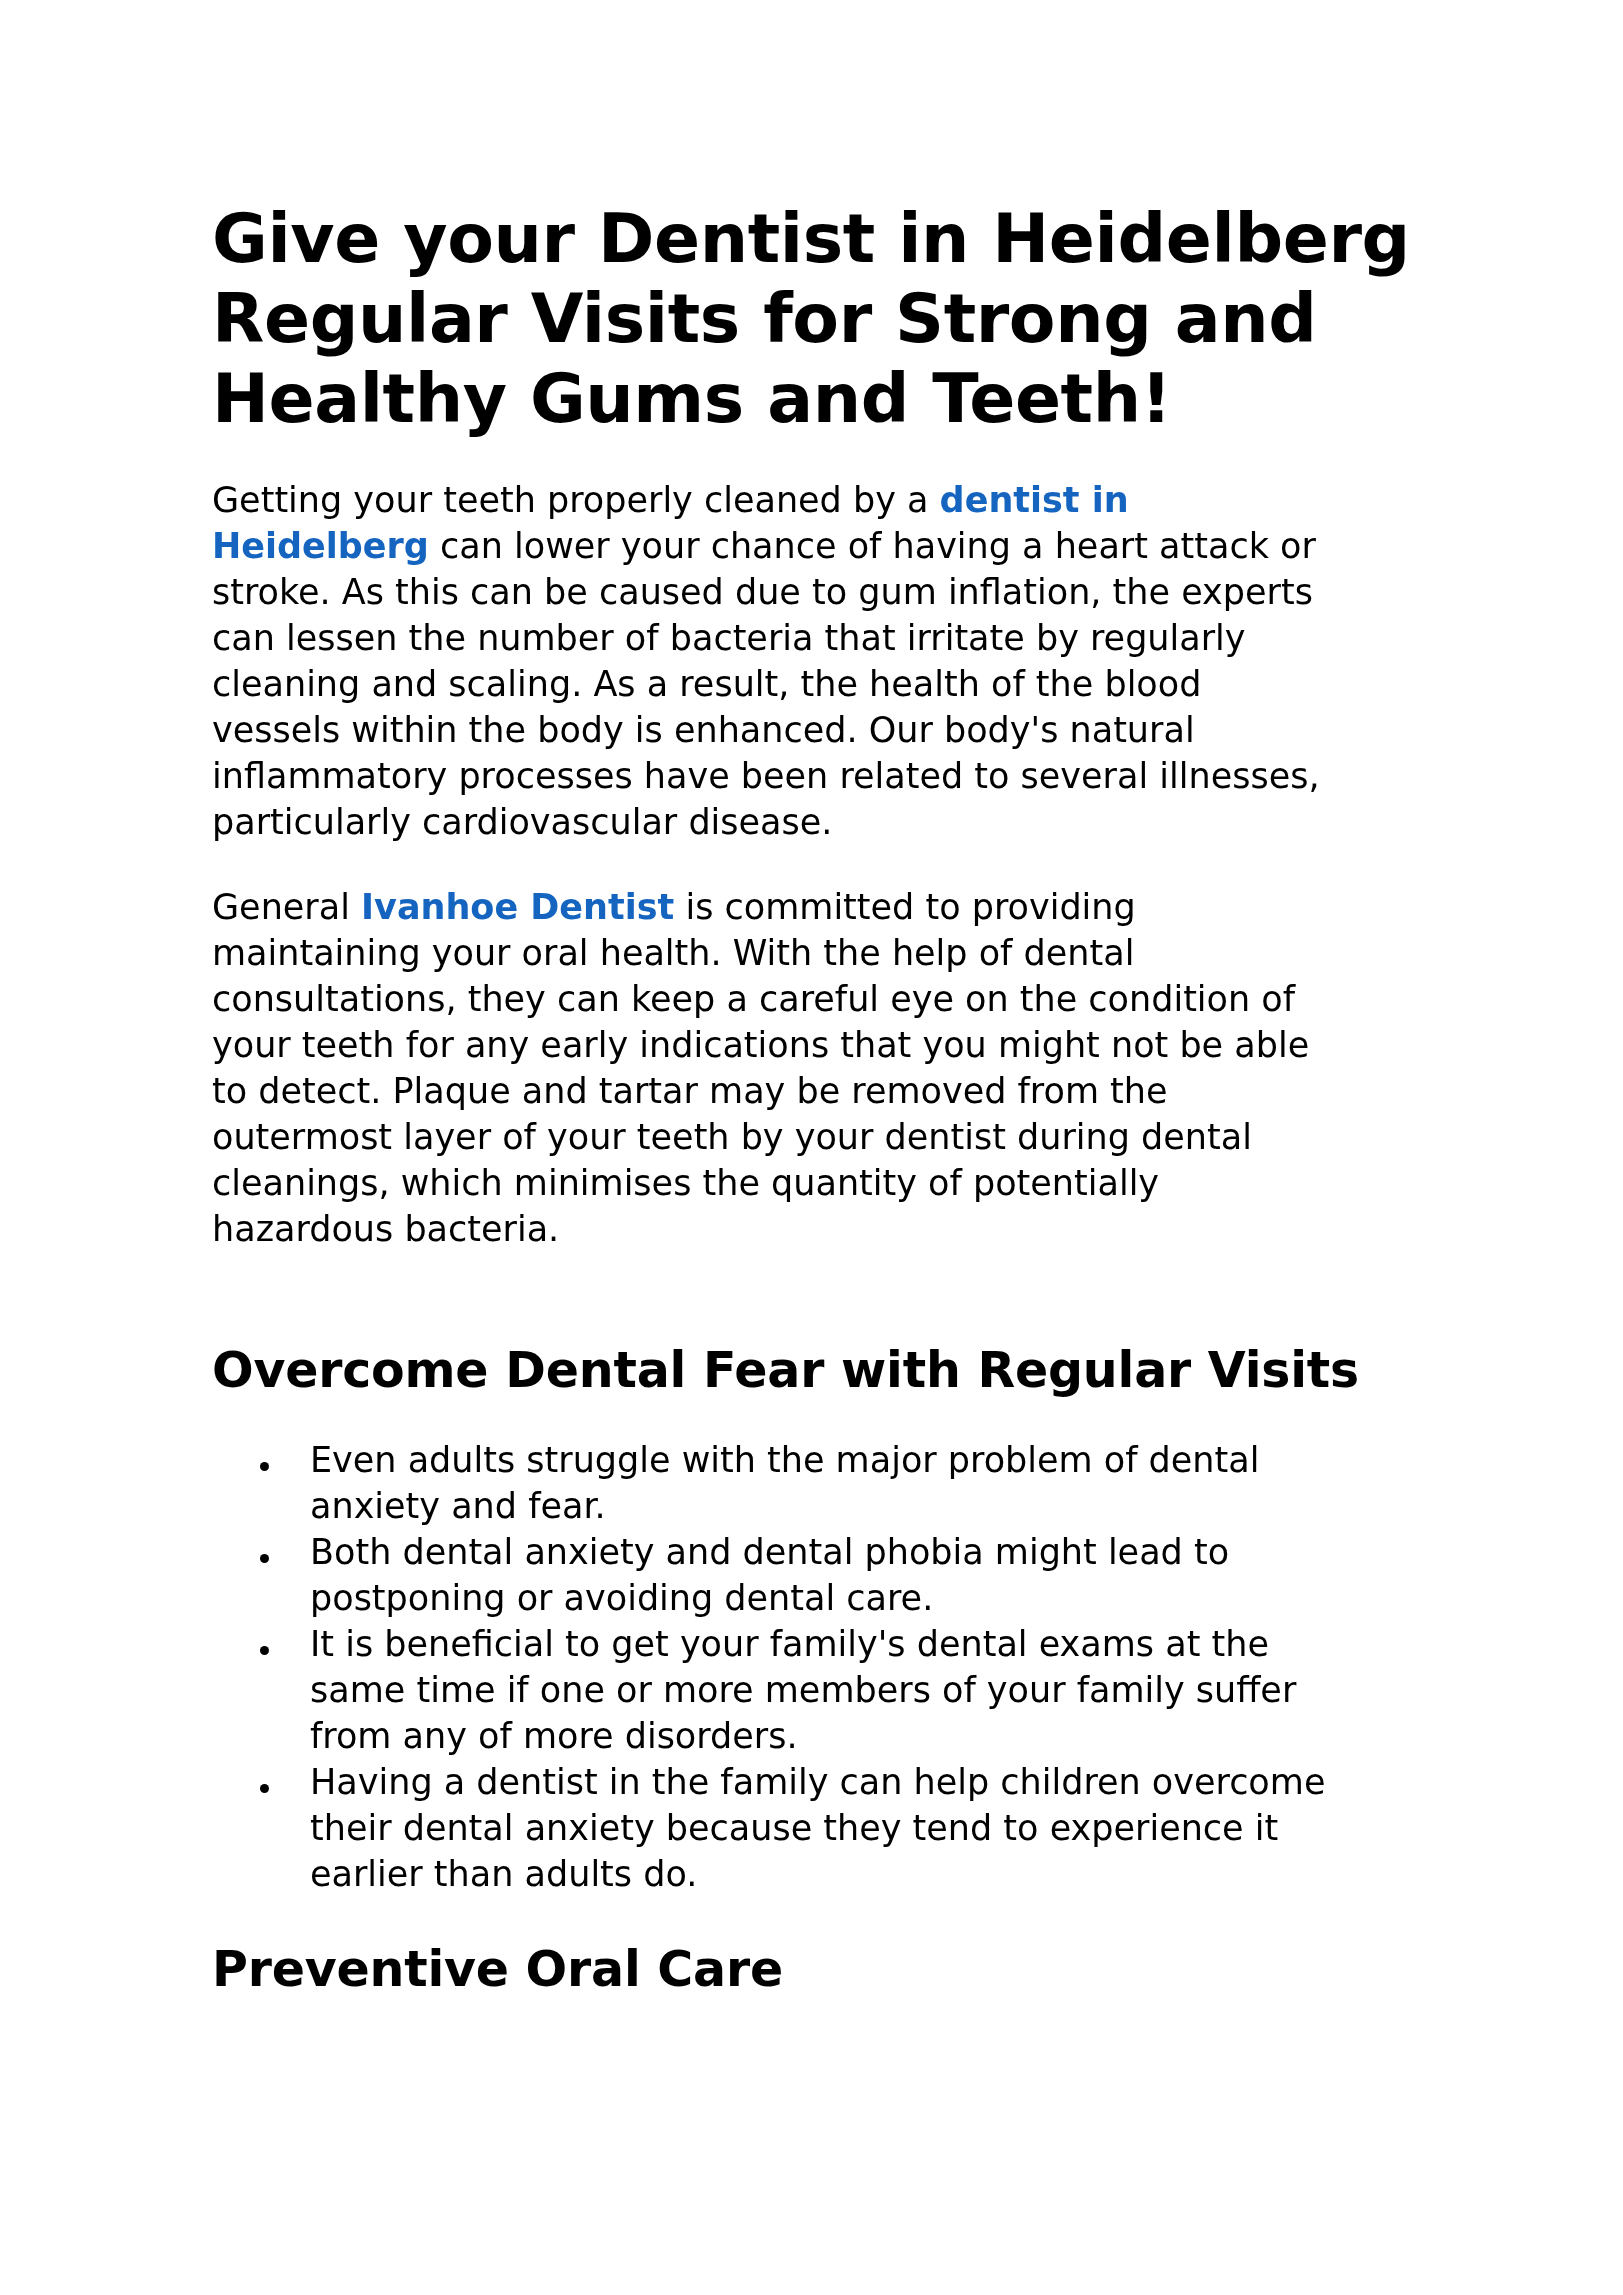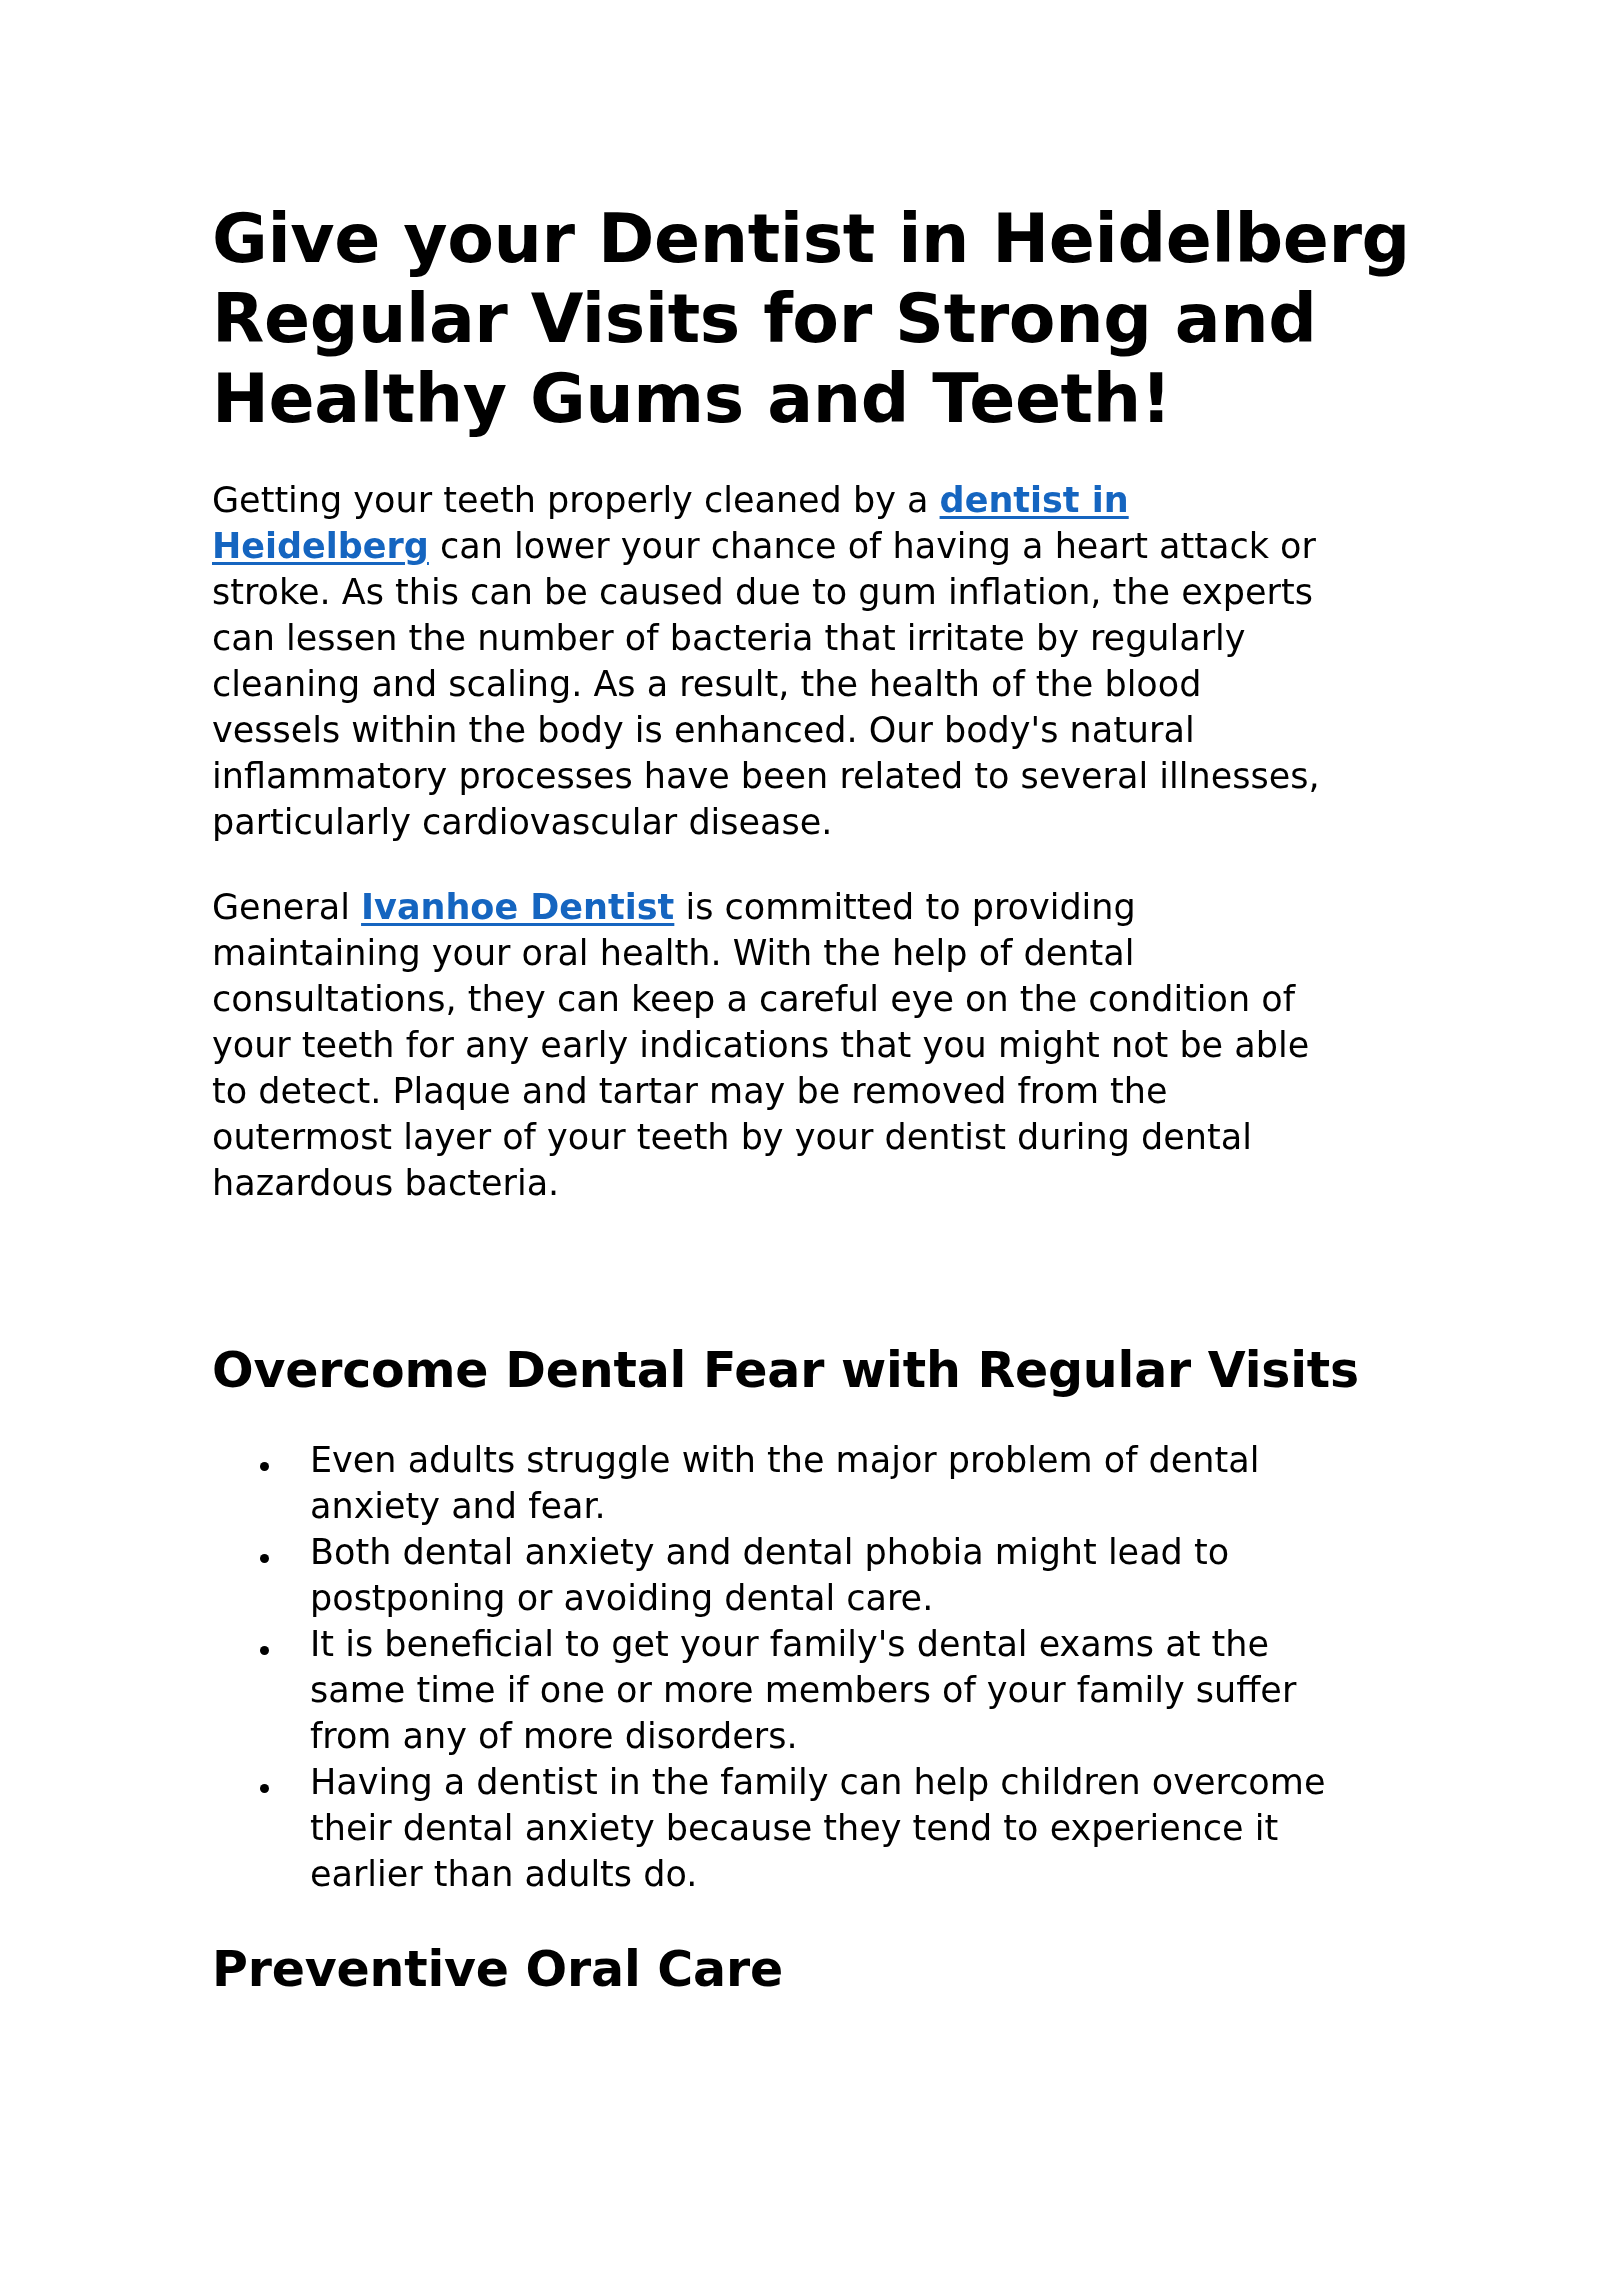--- a/index.html
+++ b/index.html
@@ -49,21 +49,20 @@
   .h2b { top: 1939px; }
   .p {
     font-size: 35px;
     line-height: 46px;
   }
   .p1 { top: 477px; }
   .p2 { top: 884px; }
   .link {
     color: #1565c0;
     font-weight: bold;
-    text-decoration: underline;
     text-decoration-thickness: 3.1px;
     text-underline-offset: 3.8px;
     cursor: pointer;
   }
   .list {
     top: 1437px;
     left: 200px;
     font-size: 35px;
     line-height: 46px;
     list-style: none;
@@ -106,20 +105,21 @@
     <span class="line">particularly cardiovascular disease.</span>
   </p>
 
   <p class="block p p2">
     <span class="line"><span>General </span><a class="link">Ivanhoe Dentist</a><span> is committed to providing</span></span>
     <span class="line">maintaining your oral health. With the help of dental</span>
     <span class="line">consultations, they can keep a careful eye on the condition of</span>
     <span class="line">your teeth for any early indications that you might not be able</span>
     <span class="line">to detect. Plaque and tartar may be removed from the</span>
     <span class="line">outermost layer of your teeth by your dentist during dental</span>
+    <span class="line">cleanings, which minimises the quantity of potentially</span>
     <span class="line">hazardous bacteria.</span>
   </p>
 
   <h2 class="block h2 h2a">
     <span class="line">Overcome Dental Fear with Regular Visits</span>
   </h2>
 
   <ul class="block list">
     <li class="list-item">
       <span class="bullet"></span>

